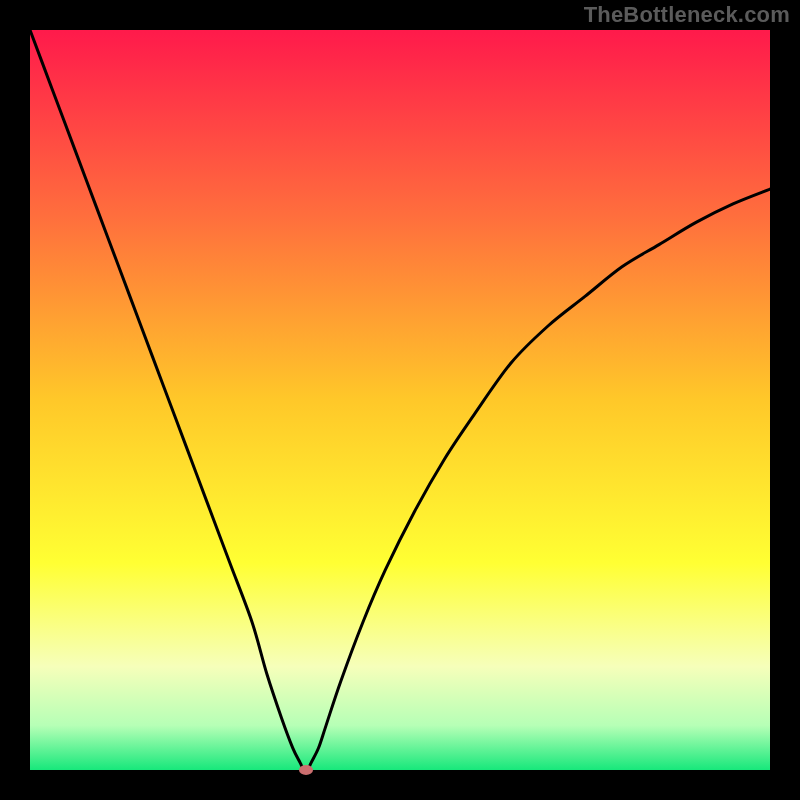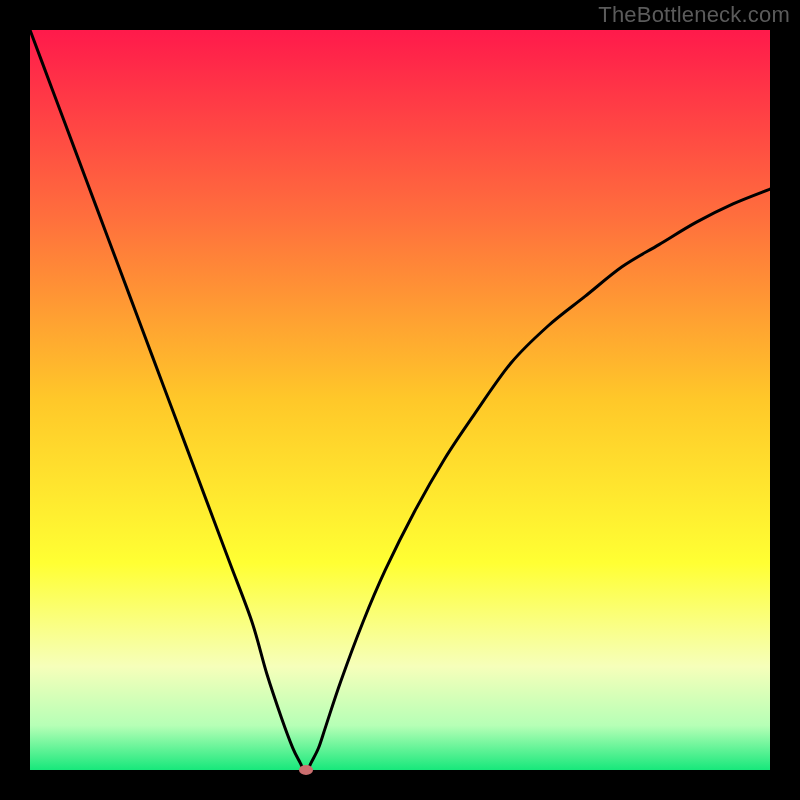--- a/index.html
+++ b/index.html
@@ -19,21 +19,21 @@
     height: 800px;
     background: #000;
   }
   .watermark {
     position: absolute;
     top: 2px;
     right: 10px;
     color: #5b5b5b;
     font-size: 22px;
     letter-spacing: 0.2px;
-    font-weight: 400;
+    font-weight: 700;
   }
   .plot {
     position: absolute;
     left: 30px;
     top: 30px;
     width: 740px;
     height: 740px;
   }
   .gradient {
     position: absolute;

